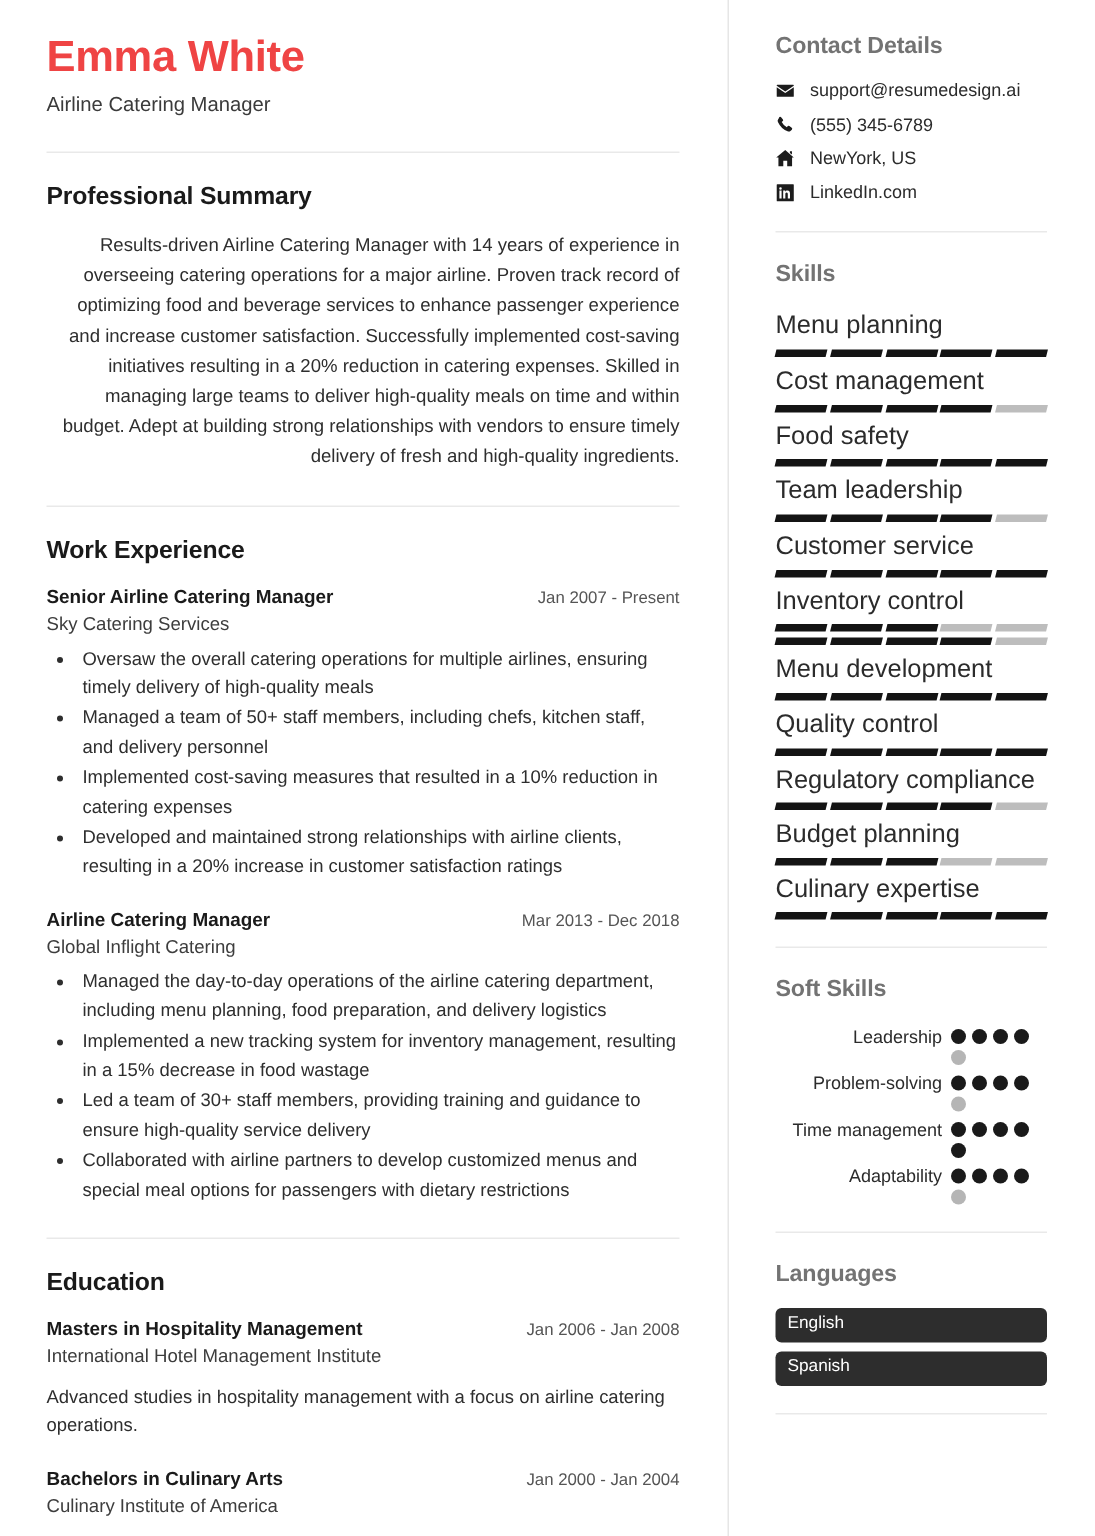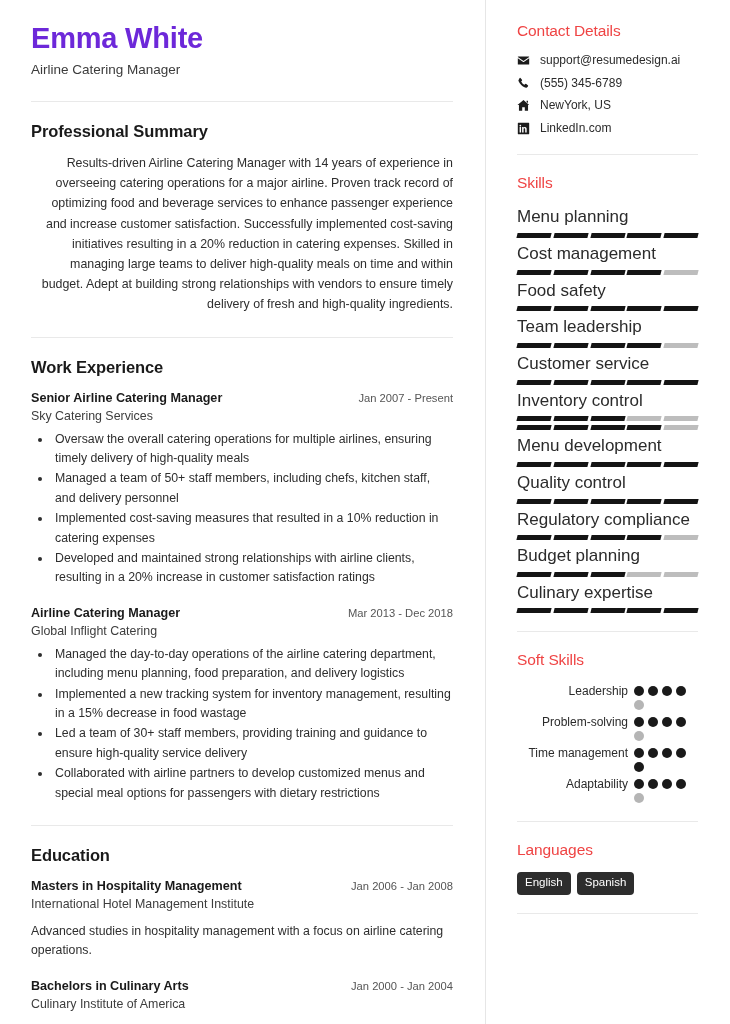--- a/index.html
+++ b/index.html
@@ -27,21 +27,21 @@
   .left-col {
     width: 486px;
     padding: 22px 32px 0 31px;
     border-right: 1px solid #e6e6e6;
   }
 
   .name {
     font-size: 29px;
     font-weight: bold;
     letter-spacing: -0.2px;
-    color: #6d28d9;
+    color: #ef4444;
     line-height: 1.15;
     margin-bottom: 6px;
   }
   .job-title {
     font-size: 13.5px;
     color: #3b3b3b;
     font-weight: normal;
     line-height: 1.3;
   }
 
@@ -118,22 +118,22 @@
   }
 
   
   .right-col {
     width: 244px;
     padding: 22px 32px 0 31px;
   }
 
   .side-title {
     font-size: 15.5px;
-    font-weight: normal;
-    color: #ef4444;
+    font-weight: bold;
+    color: #737373;
     margin-bottom: 13px;
     letter-spacing: -0.1px;
   }
 
   .side-rule {
     border: 0;
     border-top: 1px solid #e9e9e9;
     margin: 18px 0 0 0;
   }
 
@@ -200,21 +200,21 @@
   }
   .dot {
     width: 10px;
     height: 10px;
     border-radius: 50%;
     background: #b5b5b5;
   }
   .dot.on { background: #1a1a1a; }
 
   
-  .lang-wrap { display: flex; flex-wrap: wrap; gap: 6px; }
+  .lang-wrap { display: flex; flex-wrap: wrap; gap: 6px; flex-direction: column; }
   .lang-chip {
     background: #2d2d2d;
     color: #ffffff;
     font-size: 11.5px;
     padding: 4px 8px 5px 8px;
     border-radius: 4px;
     line-height: 1.2;
   }
 </style>
 </head>

